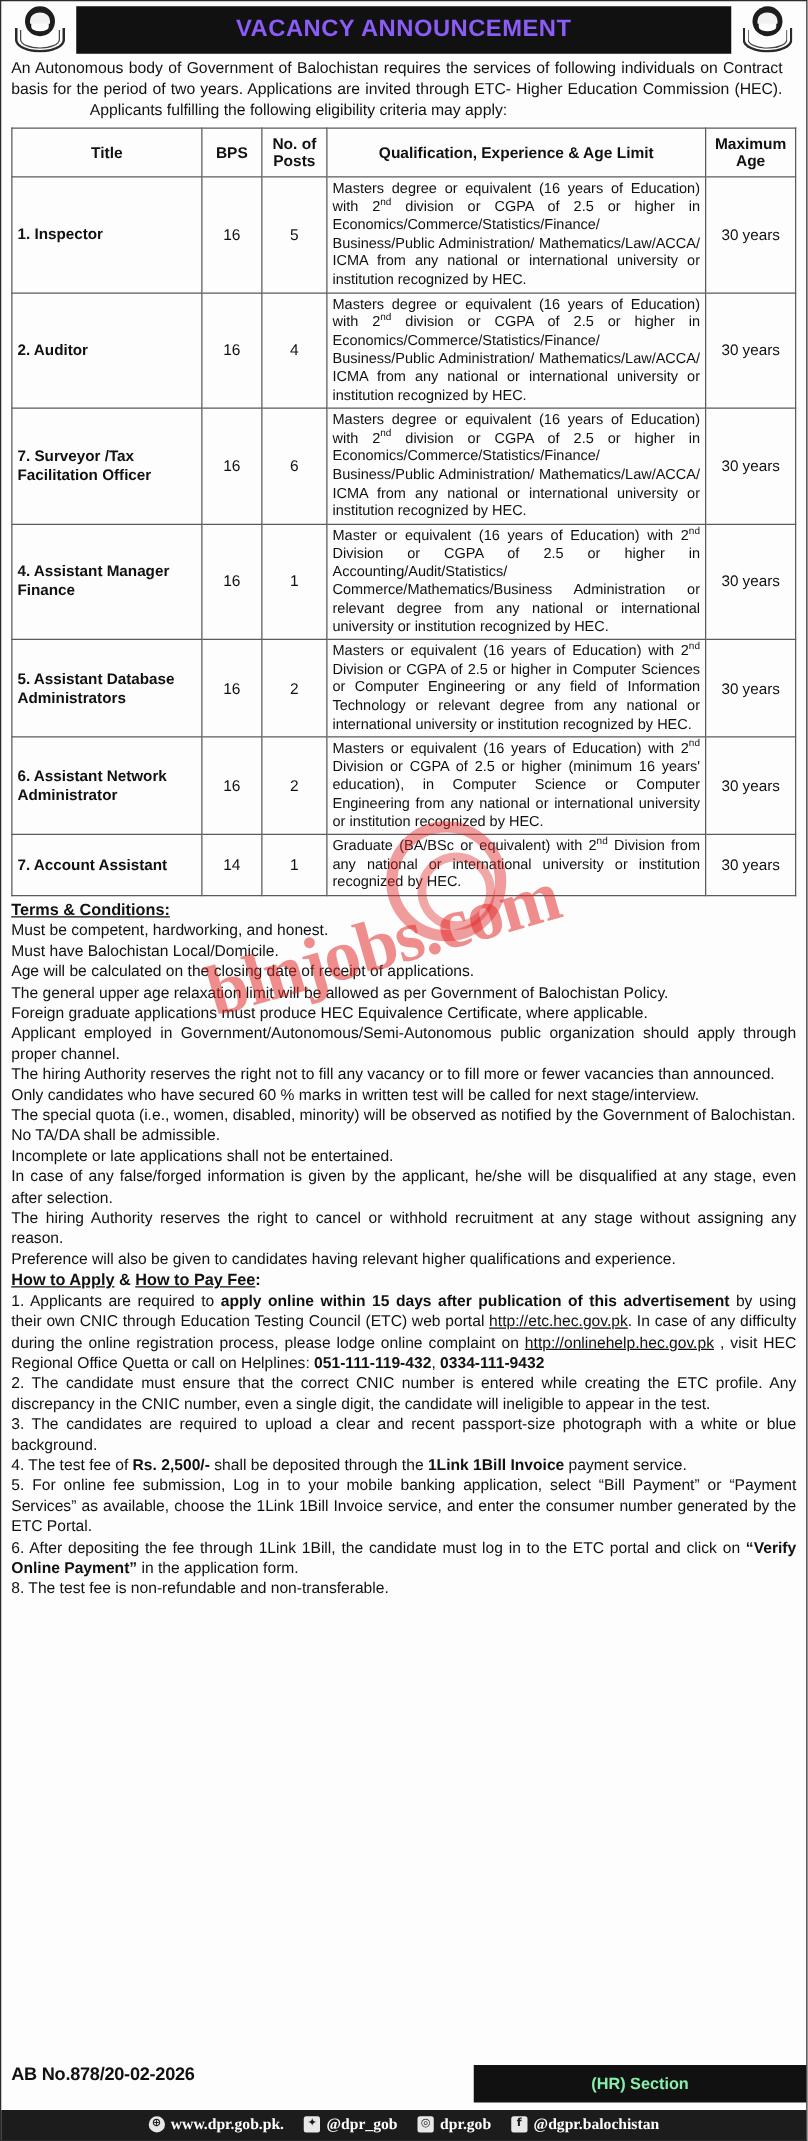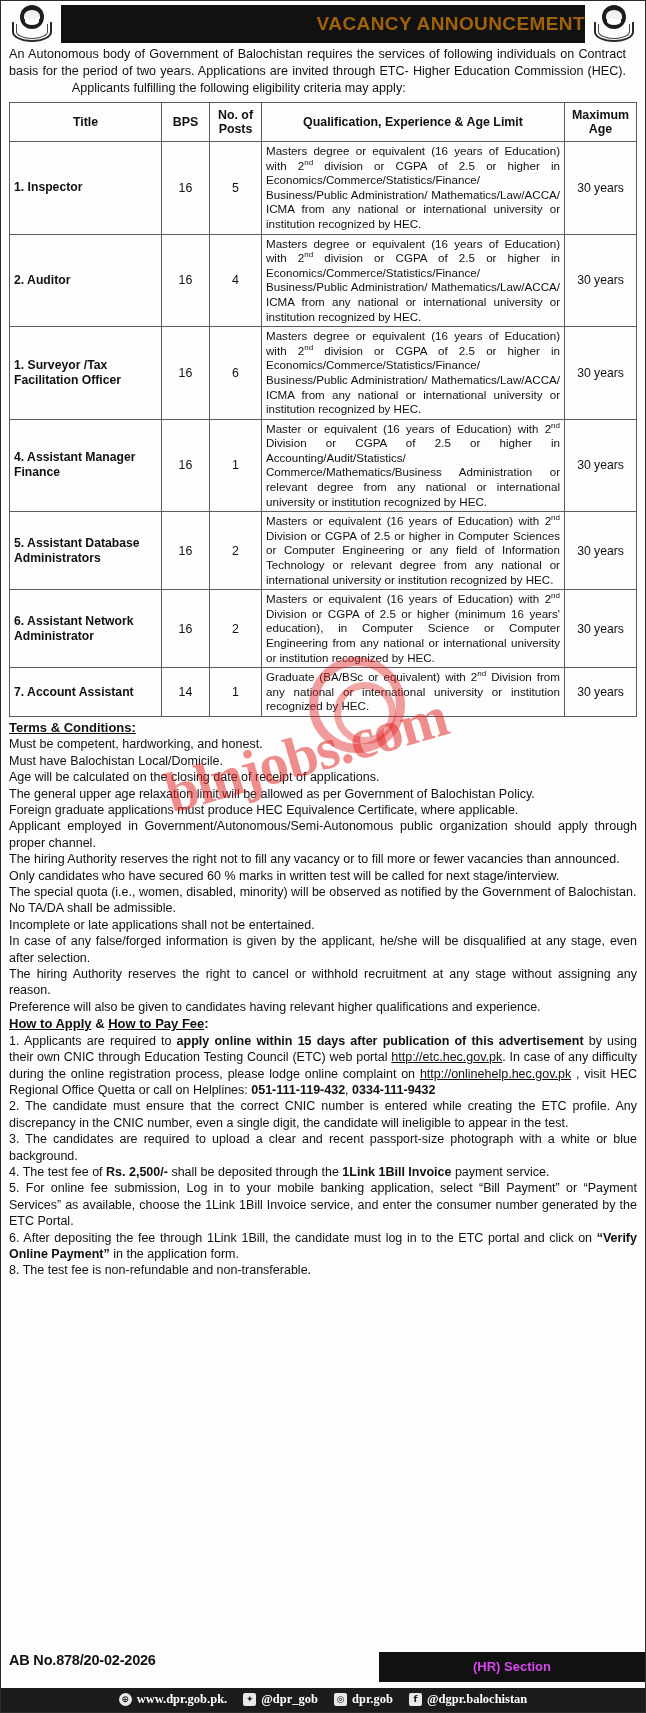--- a/index.html
+++ b/index.html
@@ -71,22 +71,22 @@
     left: 5px; top: 20px;
     width: 32px; height: 15px;
     border: 1px solid #454545;
     border-top: none;
     border-radius: 0 0 50% 50%;
   }
   .banner {
     flex: 1 1 auto;
     margin: 0 8px;
     background: #111111;
-    color: #a16207;
-    text-align: right;
+    color: #8b5cf6;
+    text-align: center;
     font-weight: bold;
     font-size: 19px;
     letter-spacing: 0.4px;
     padding: 8px 0 9px 0;
     height: 38px;
     line-height: 21px;
   }
 
   
   .intro {
@@ -161,21 +161,21 @@
     height: 36px;
   }
   .ab-no {
     font-weight: bold;
     font-size: 14.5px;
     padding: 0 0 3px 8px;
     letter-spacing: -0.2px;
   }
   .hr-section {
     background: #111111;
-    color: #d946ef;
+    color: #86efac;
     font-weight: bold;
     font-size: 13px;
     width: 266px;
     text-align: center;
     padding: 7px 0 8px 0;
   }
   .social {
     background: #1c1c1c;
     color: #ffffff;
     display: flex;
@@ -283,21 +283,21 @@
         <td class="col-age">30 years</td>
       </tr>
       <tr>
         <td class="col-title">2. Auditor</td>
         <td class="col-bps">16</td>
         <td class="col-posts">4</td>
         <td class="col-qual">Masters degree or equivalent (16 years of Education) with 2<sup>nd</sup> division or CGPA of 2.5 or higher in Economics/Commerce/Statistics/Finance/ Business/Public Administration/ Mathematics/Law/ACCA/ ICMA from any national or international university or institution recognized by HEC.</td>
         <td class="col-age">30 years</td>
       </tr>
       <tr>
-        <td class="col-title">1.  Surveyor /Tax Facilitation Officer</td>
+        <td class="col-title">7.  Surveyor /Tax Facilitation Officer</td>
         <td class="col-bps">16</td>
         <td class="col-posts">6</td>
         <td class="col-qual">Masters degree or equivalent (16 years of Education) with 2<sup>nd</sup> division or CGPA of 2.5 or higher in Economics/Commerce/Statistics/Finance/ Business/Public Administration/ Mathematics/Law/ACCA/ ICMA from any national or international university or institution recognized by HEC.</td>
         <td class="col-age">30 years</td>
       </tr>
       <tr>
         <td class="col-title">4. Assistant Manager Finance</td>
         <td class="col-bps">16</td>
         <td class="col-posts">1</td>
         <td class="col-qual">Master or equivalent (16 years of Education) with 2<sup>nd</sup> Division or CGPA of 2.5 or higher in Accounting/Audit/Statistics/ Commerce/Mathematics/Business Administration or relevant degree from any national or international university or institution recognized by HEC.</td>

